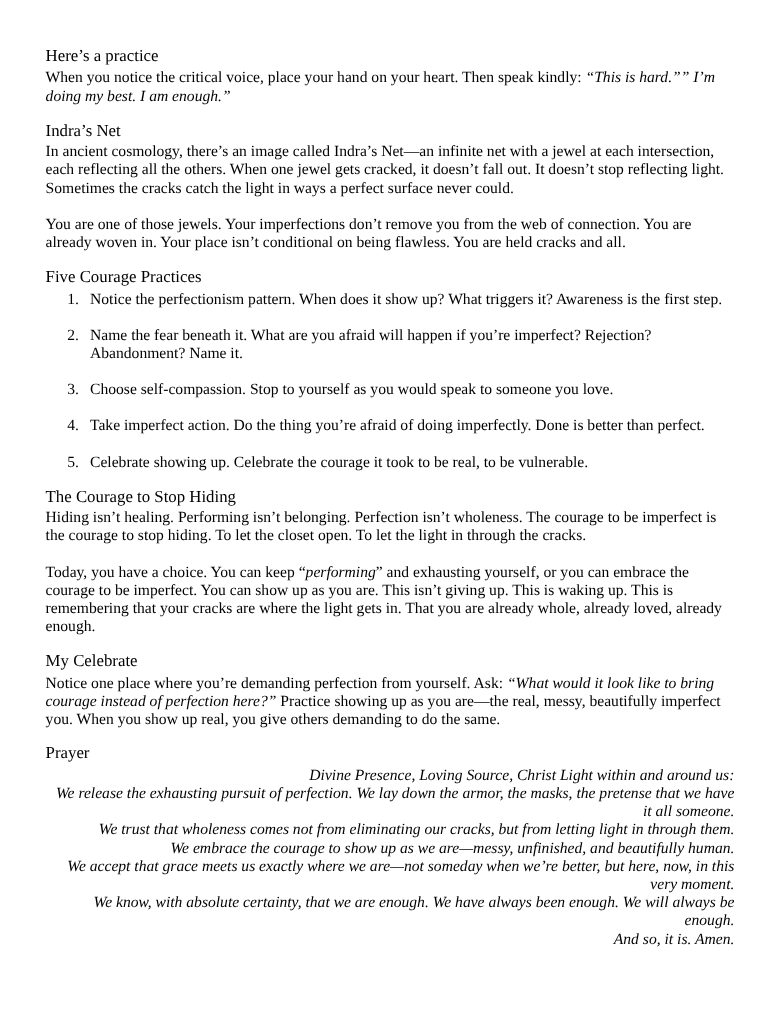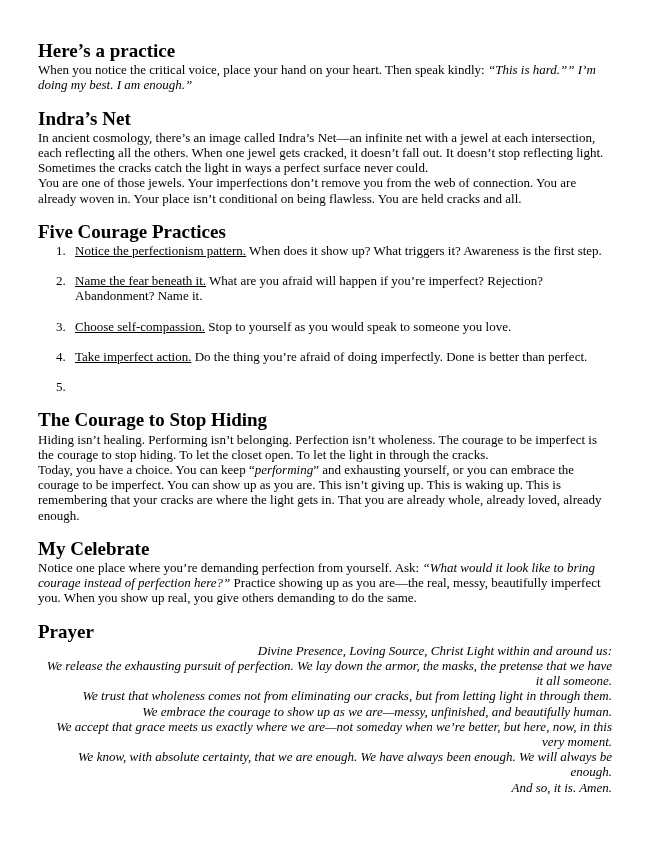--- a/index.html
+++ b/index.html
@@ -11,38 +11,38 @@
     background: #ffffff;
     color: #000000;
     font-family: "Liberation Serif", "DejaVu Serif", serif;
     font-size: 13px;
     line-height: 1.17;
   }
   .sec { margin-bottom: 15px; }
   .sec:last-child { margin-bottom: 0; }
   h3 {
     margin: 0;
-    font-size: 19px;
-    font-weight: bold;
+    font-size: 14px;
+    font-weight: normal;
     line-height: 1.17;
   }
   p { margin: 0; }
-  .gap-top { margin-top: 0; }
+  .gap-top { margin-top: 15px; }
   .italic { font-style: italic; }
   .list { padding-left: 18px; }
   .li {
     display: flex;
     margin-bottom: 15px;
   }
   .li:last-child { margin-bottom: 0; }
   .li .num {
     width: 19px;
     flex: none;
   }
-  .li .lead { text-decoration: underline; }
+  .li .lead { }
   .prayer-body p {
     text-align: right;
     font-style: italic;
   }
 </style>
 </head>
 <body>
 
 <div class="page">
 
@@ -72,20 +72,21 @@
       <div class="li">
         <span class="num">3.</span>
         <span class="li-text"><span class="lead">Choose self-compassion.</span><span> Stop to yourself as you would speak to someone you love.</span></span>
       </div>
       <div class="li">
         <span class="num">4.</span>
         <span class="li-text"><span class="lead">Take imperfect action.</span><span> Do the thing you’re afraid of doing imperfectly. Done is better than perfect.</span></span>
       </div>
       <div class="li">
         <span class="num">5.</span>
+        <span class="li-text"><span class="lead">Celebrate showing up.</span><span> Celebrate the courage it took to be real, to be vulnerable.</span></span>
       </div>
     </div>
   </section>
 
   <section class="sec">
     <h3>The Courage to Stop Hiding</h3>
     <p>Hiding isn’t healing. Performing isn’t belonging. Perfection isn’t wholeness. The courage to be imperfect is the courage to stop hiding. To let the closet open. To let the light in through the cracks.</p>
     <p class="gap-top"><span>Today, you have a choice. You can keep “</span><span class="italic">performing</span><span>” and exhausting yourself, or you can embrace the courage to be imperfect. You can show up as you are. This isn’t giving up. This is waking up. This is remembering that your cracks are where the light gets in. That you are already whole, already loved, already enough.</span></p>
   </section>
 

